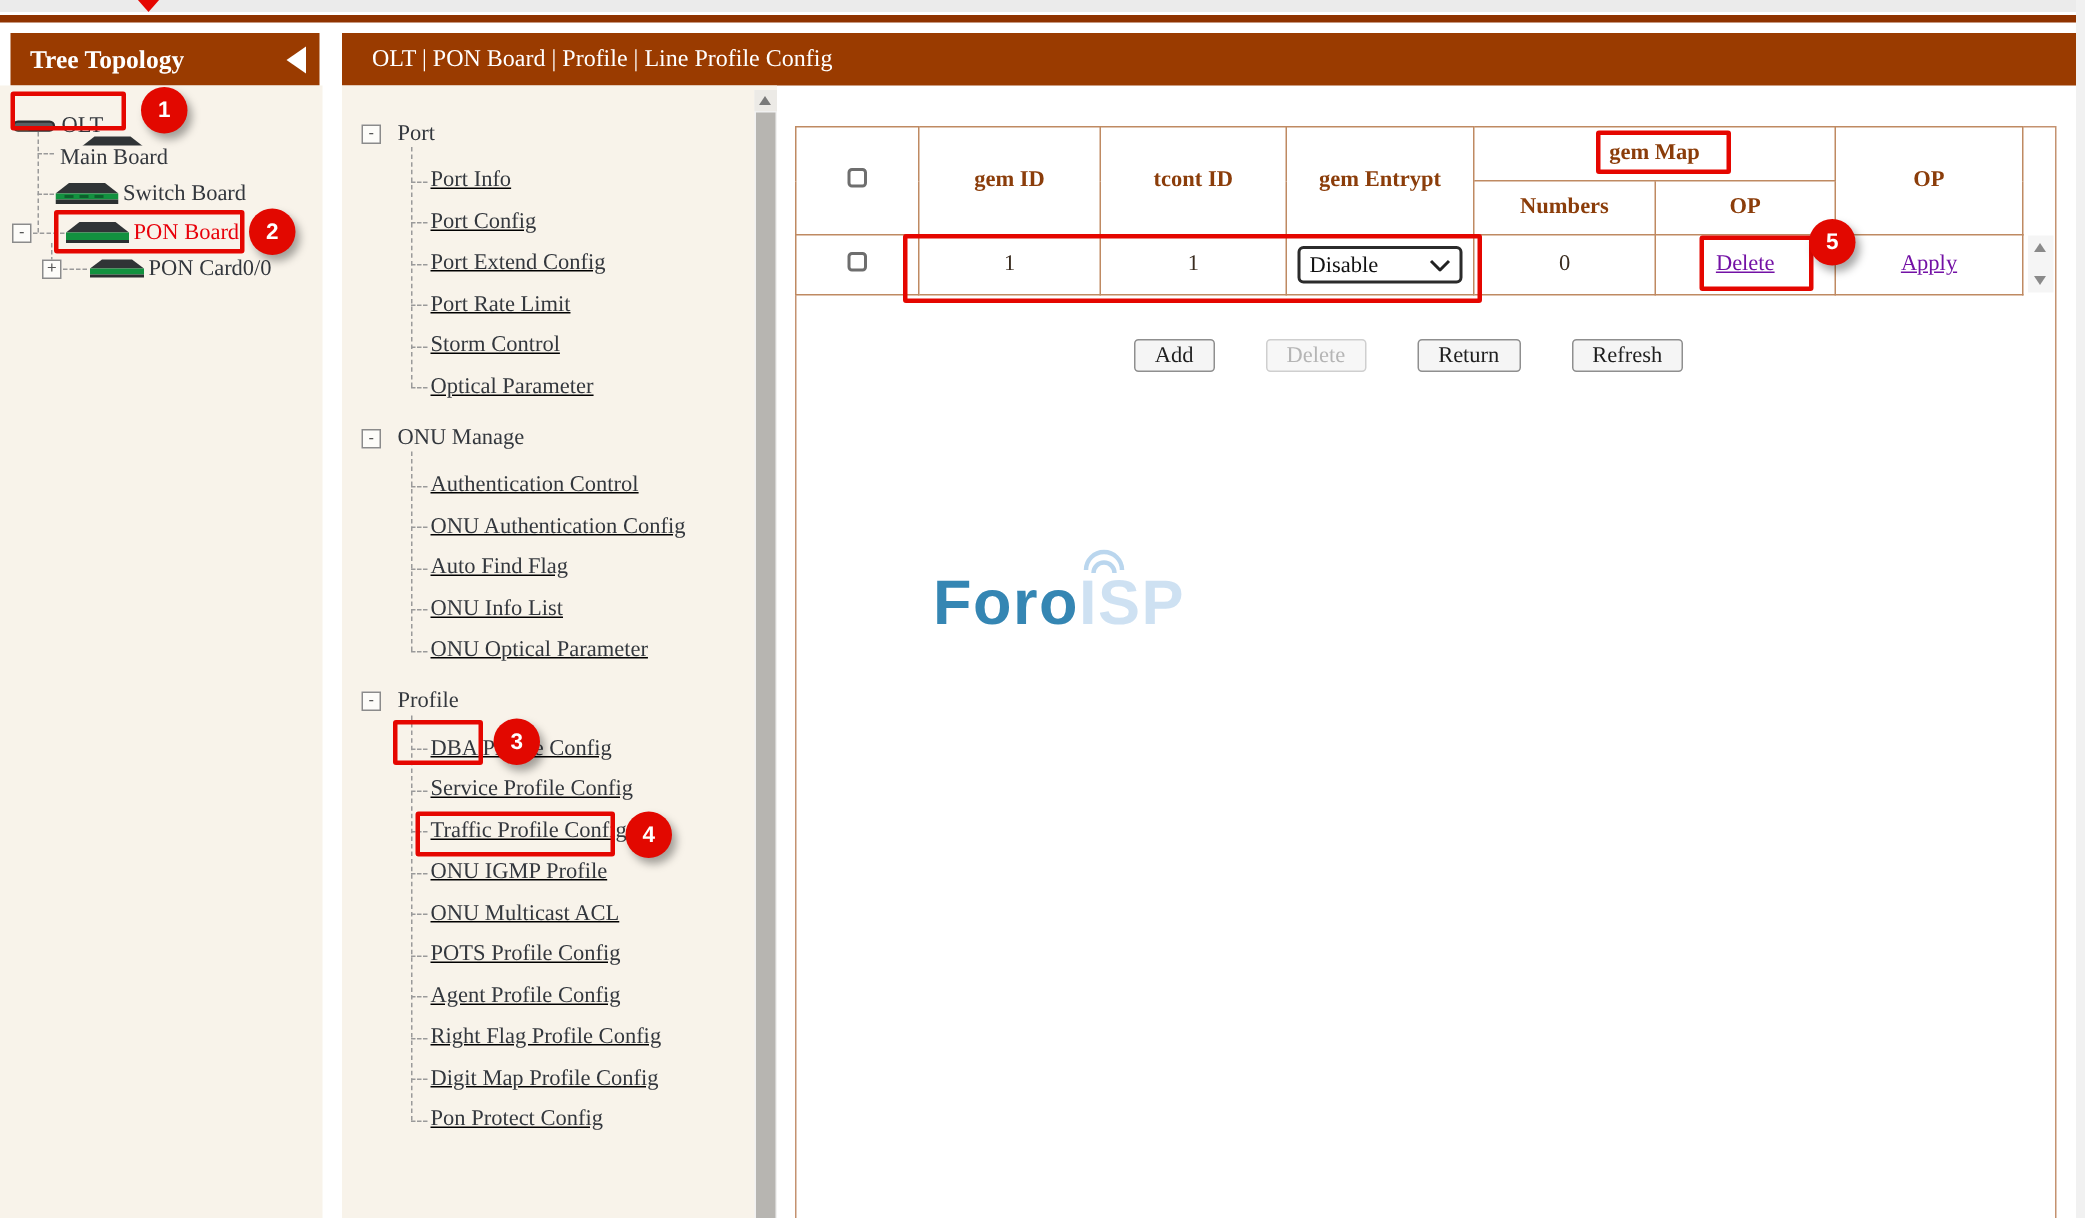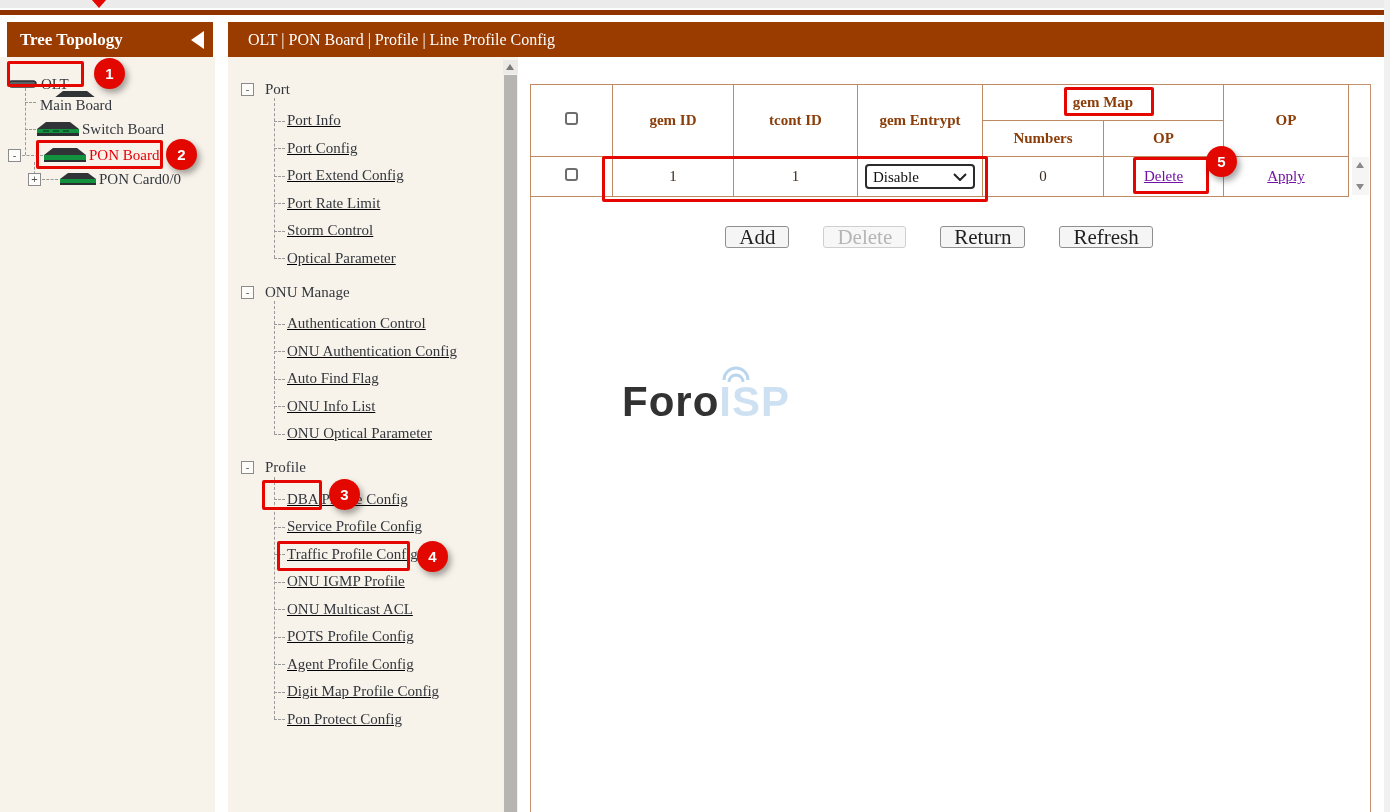--- a/index.html
+++ b/index.html
@@ -72,28 +72,28 @@
   .sel-chev{position:absolute;right:8px;top:9px;pointer-events:none;}
   
   .body-scroll{left:1352px;top:157px;width:17px;height:38px;background:#f5f5f5;}
   .body-scroll .tu{position:absolute;left:4px;top:5px;width:0;height:0;border-left:4.5px solid transparent;
     border-right:4.5px solid transparent;border-bottom:6px solid #8a8a8a;}
   .body-scroll .td{position:absolute;left:4px;bottom:5px;width:0;height:0;border-left:4.5px solid transparent;
     border-right:4.5px solid transparent;border-top:6px solid #8a8a8a;}
 
   
   .btn-row{left:530px;top:226px;width:818px;display:flex;justify-content:center;gap:34px;}
-  .btn{font-family:"Liberation Serif",serif;font-size:21px;color:#1f1f1f;background:#f5f5f5;
+  .btn{font-family:"Liberation Serif",serif;font-size:15px;color:#1f1f1f;background:#f5f5f5;
     border:1px solid #8f8f8f;border-radius:3px;padding:2px 13px;height:22px;line-height:16px;cursor:pointer;}
   .btn:disabled,.btn.disabled{color:#b5b5b5;border-color:#cfcfcf;background:#f7f7f7;}
 
   
   .watermark{left:622px;top:378px;font-family:"Liberation Sans",sans-serif;font-weight:bold;
     font-size:42px;letter-spacing:1px;opacity:0.8;white-space:nowrap;}
-  .wm-foro{color:#000000;}
+  .wm-foro{color:#0369a1;}
   .wm-isp{color:#c2daf0;}
   .wm-arcs{position:absolute;left:92px;top:-16px;}
 
   
   .overlay{position:absolute;left:0;top:0;width:1390px;height:812px;pointer-events:none;}
   .ann-box{position:absolute;border:3px solid #e50600;border-radius:2px;box-sizing:border-box;}
   .ann-circle{position:absolute;width:31px;height:31px;border-radius:50%;background:#e20800;color:#fff;
     font:bold 15px "Liberation Sans",sans-serif;display:flex;align-items:center;justify-content:center;
     box-shadow:3px 4px 6px rgba(0,0,0,0.35);}
   .ann-arrow{position:absolute;left:84px;top:-9px;width:0;height:0;border-left:15px solid transparent;
@@ -210,20 +210,21 @@
       <span class="glbl">Profile</span>
     </div>
     <div class="nav-items">
       <div class="nav-item">DBA Profile Config</div>
       <div class="nav-item">Service Profile Config</div>
       <div class="nav-item">Traffic Profile Config</div>
       <div class="nav-item">ONU IGMP Profile</div>
       <div class="nav-item">ONU Multicast ACL</div>
       <div class="nav-item">POTS Profile Config</div>
       <div class="nav-item">Agent Profile Config</div>
+      <div class="nav-item">Right Flag Profile Config</div>
       <div class="nav-item">Digit Map Profile Config</div>
       <div class="nav-item">Pon Protect Config</div>
     </div>
   </div>
 </div>
 <div class="abs nav-scroll">
   <div class="up">
       <span class="tri-up"></span>
     </div>
   <div class="thumb"></div>

